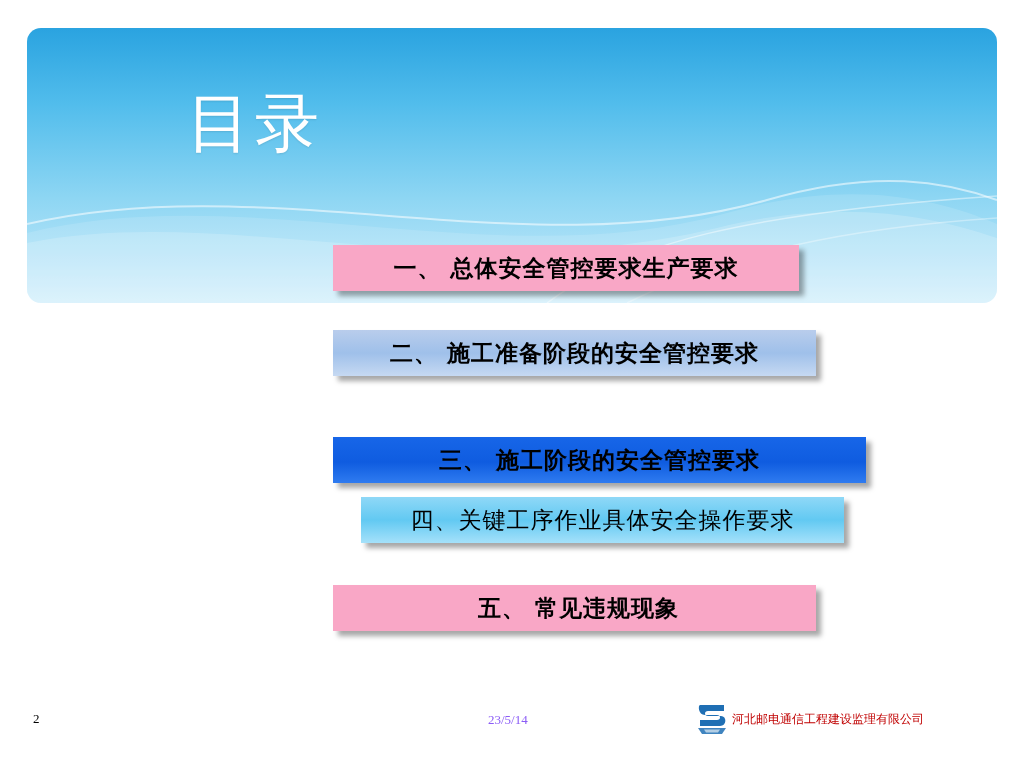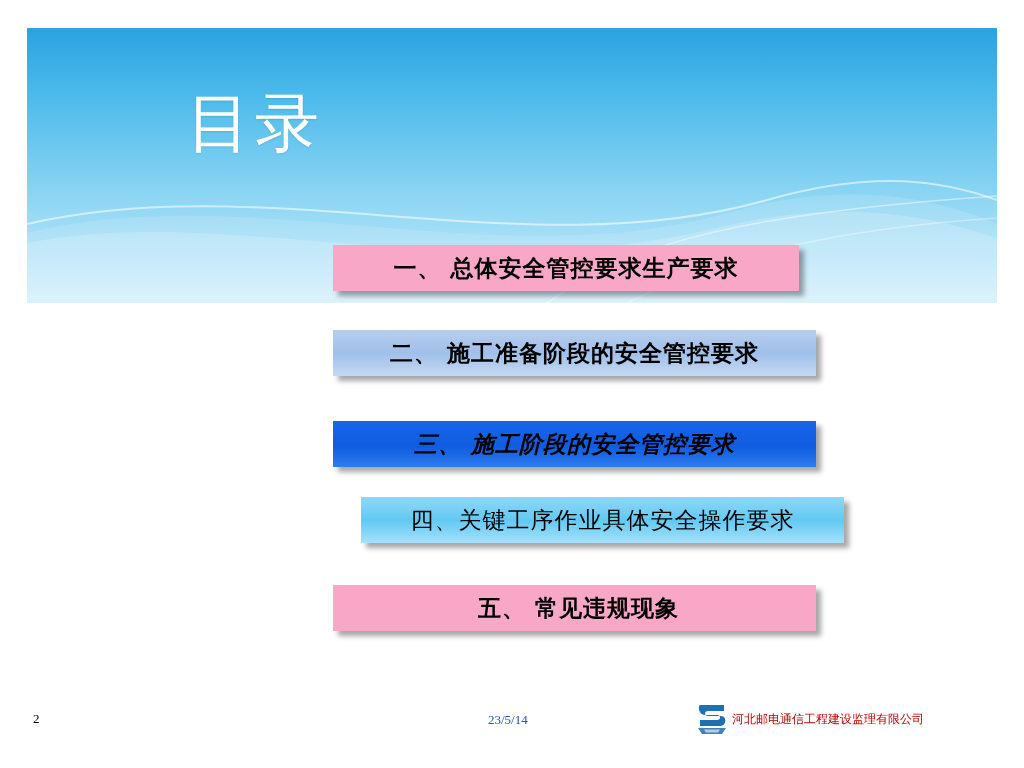--- a/index.html
+++ b/index.html
@@ -24,21 +24,21 @@
   }
 
   
   #banner {
     position: absolute;
     left: 27px;
     top: 28px;
     width: 970px;
     height: 275px;
     background: linear-gradient(180deg, #2aa3e0 0%, #52bdec 28%, #8ed6f3 62%, #b5e4f8 86%, #cfeefc 100%);
-    border-radius: 0;
+    border-radius: 14px;
     overflow: hidden;
   }
   
   #banner .swoosh {
     position: absolute;
     left: 0; top: 0;
     width: 970px; height: 275px;
   }
 
   
@@ -73,21 +73,21 @@
     letter-spacing: 1px;
     white-space: nowrap;
   }
 
   #bar1 { left: 333px; top: 245px; width: 466px; background: #f9a7c6; }
   #bar1 .bar-text { color: #000000; }
 
   #bar2 { left: 333px; top: 330px; width: 483px; background: linear-gradient(180deg,#b9cdec 0%, #9fc0ea 50%, #c6d9f2 100%); }
   #bar2 .bar-text { color: #000000; }
 
-  #bar3 { left: 333px; top: 421px; width: 483px; background: linear-gradient(180deg,#1766e8 0%, #0f5ce0 55%, #2f7bf0 100%); font-style: italic; }
+  #bar3 { left: 333px; top: 437px; width: 533px; background: linear-gradient(180deg,#1766e8 0%, #0f5ce0 55%, #2f7bf0 100%); }
   #bar3 .bar-text { color: #000000; }
 
   #bar4 { left: 333px; top: 497px; width: 483px; background: linear-gradient(180deg,#8fd8f7 0%, #62c9f2 50%, #a5e1fa 100%); margin-left: 28px; }
   #bar4 .bar-text { color: #000000; font-weight: normal; }
 
   #bar5 { left: 333px; top: 585px; width: 483px; background: #f9a7c6; padding-left: 8px; }
   #bar5 .bar-text { color: #000000; }
 
   
   #page-number {
@@ -96,21 +96,21 @@
     top: 711px;
     font-size: 13px;
     color: #000000;
     font-family: "Liberation Serif", serif;
   }
   #footer-date {
     position: absolute;
     left: 488px;
     top: 712px;
     font-size: 13px;
-    color: #1d4ed8;
+    color: #8b5cf6;
     font-family: "Liberation Serif", serif;
   }
   #footer-company {
     position: absolute;
     left: 694px;
     top: 702px;
     display: flex;
     align-items: center;
     height: 34px;
   }

